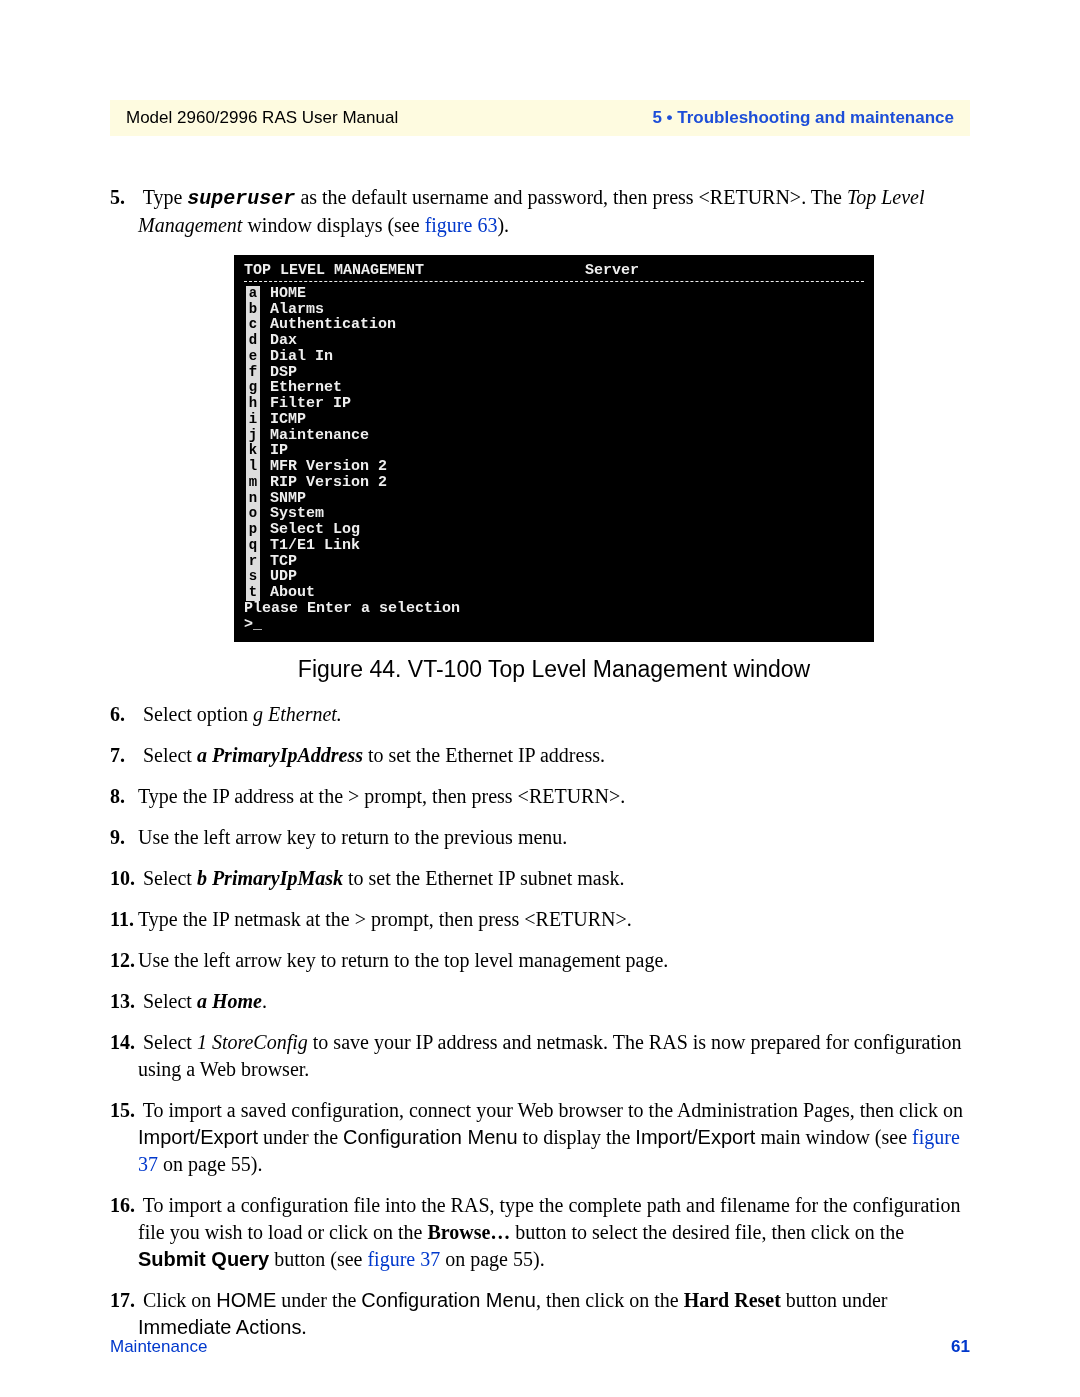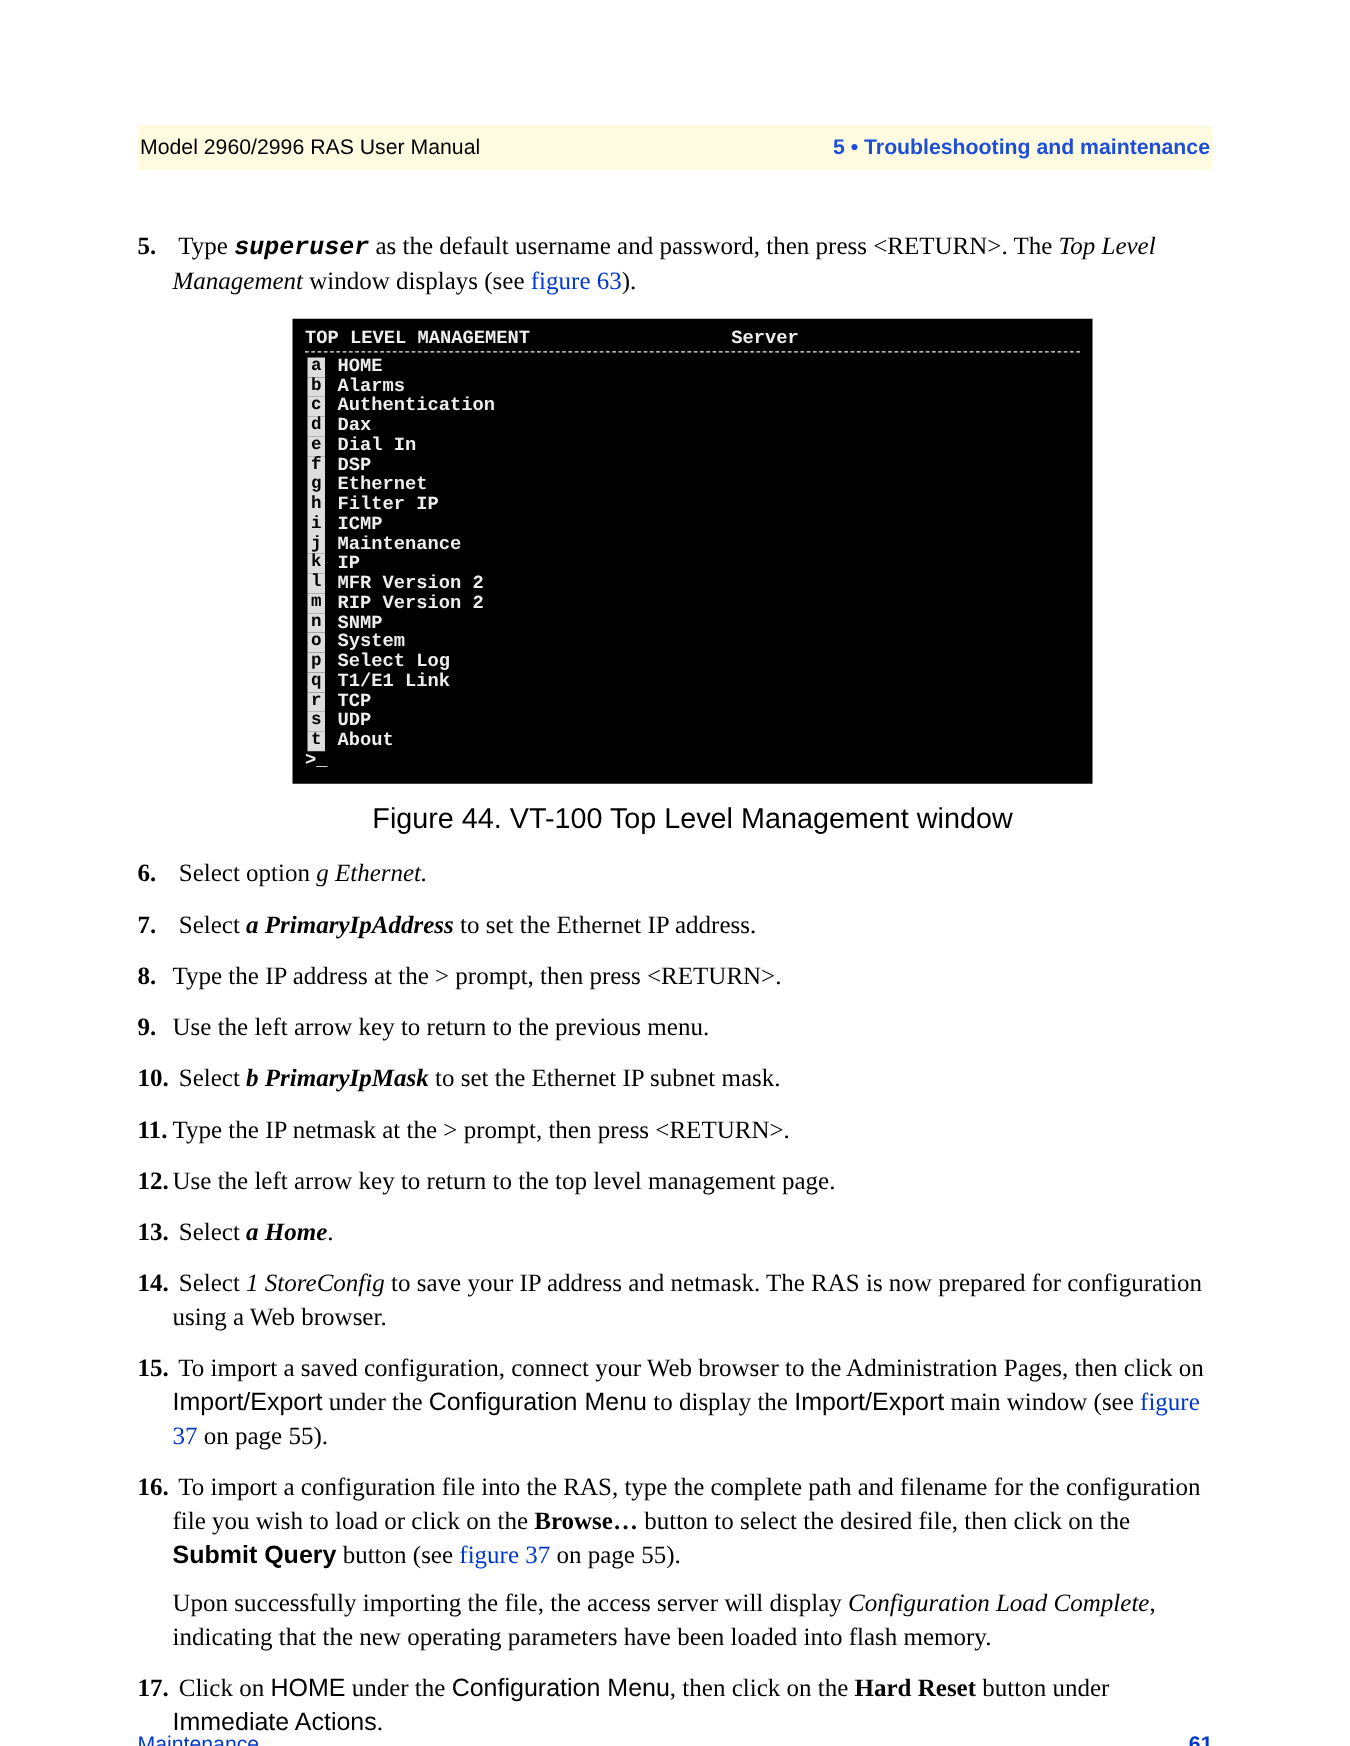--- a/index.html
+++ b/index.html
@@ -17,21 +17,21 @@
     box-sizing: border-box;
     padding: 100px 110px 40px 110px;
   }
 
   
   .hdr {
     display: flex;
     justify-content: space-between;
     align-items: flex-end;
     background: #fefbe0;
-    padding: 8px 2px;
+    padding: 8px 16px;
     font-family: Arial, Helvetica, sans-serif;
     font-size: 17px;
     margin-bottom: 48px;
   }
   .hdr .section {
     color: #1d4ed8;
     font-weight: bold;
   }
 
   
@@ -216,20 +216,21 @@
                 </div>
                 <div class="row">
                   <span class="key">s</span>
                   <span class="lbl">UDP</span>
                 </div>
                 <div class="row">
                   <span class="key">t</span>
                   <span class="lbl">About</span>
                 </div>
               </div>
+            <div>Please Enter a selection</div>
             <div>&gt;_</div>
           </div>
           <div class="figcap">Figure 44. VT-100 Top Level Management window</div>
         </div>
       </li>
 
       <li>
         <span>Select option </span><span class="i">g Ethernet.</span>
       </li>
 
@@ -256,23 +257,20 @@
       <li>
         <span>Select </span><span class="i">1 StoreConfig</span><span> to save your IP address and netmask. The RAS is now prepared for configuration using a Web browser.</span>
       </li>
 
       <li>
         <span>To import a saved configuration, connect your Web browser to the Administration Pages, then click on </span><span class="ui">Import/Export</span><span> under the </span><span class="ui">Configuration Menu</span><span> to display the </span><span class="ui">Import/Export</span><span> main window (see </span><span class="link">figure 37</span><span> on page 55).</span>
       </li>
 
       <li>
         <span>To import a configuration file into the RAS, type the complete path and filename for the configuration file you wish to load or click on the </span><span class="b">Browse…</span><span> button to select the desired file, then click on the </span><span class="b ui">Submit Query</span><span> button (see </span><span class="link">figure 37</span><span> on page 55).</span>
-        <div style="margin-top:12px; text-indent:0;">
-          <span>Upon successfully importing the file, the access server will display </span><span class="i">Configuration Load Complete</span><span>, indicating that the new operating parameters have been loaded into flash memory.</span>
-        </div>
       </li>
 
       <li>
         <span>Click on </span><span class="ui">HOME</span><span> under the </span><span class="ui">Configuration Menu</span><span>, then click on the </span><span class="b">Hard Reset</span><span> button under </span><span class="ui">Immediate Actions</span><span>.</span>
       </li>
     </ol>
   </div>
 
   <div class="footer">
     <span class="ml">Maintenance</span>

